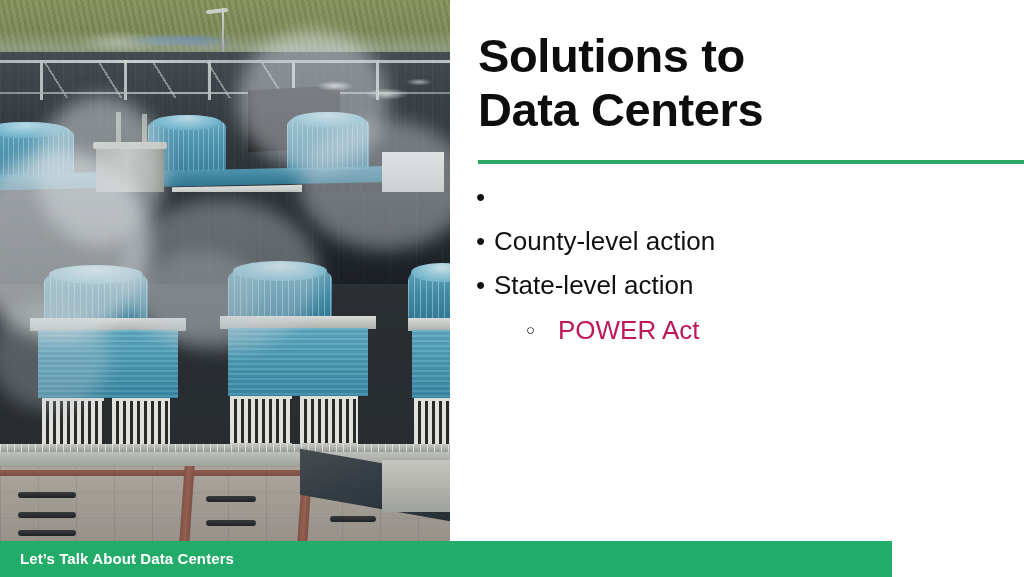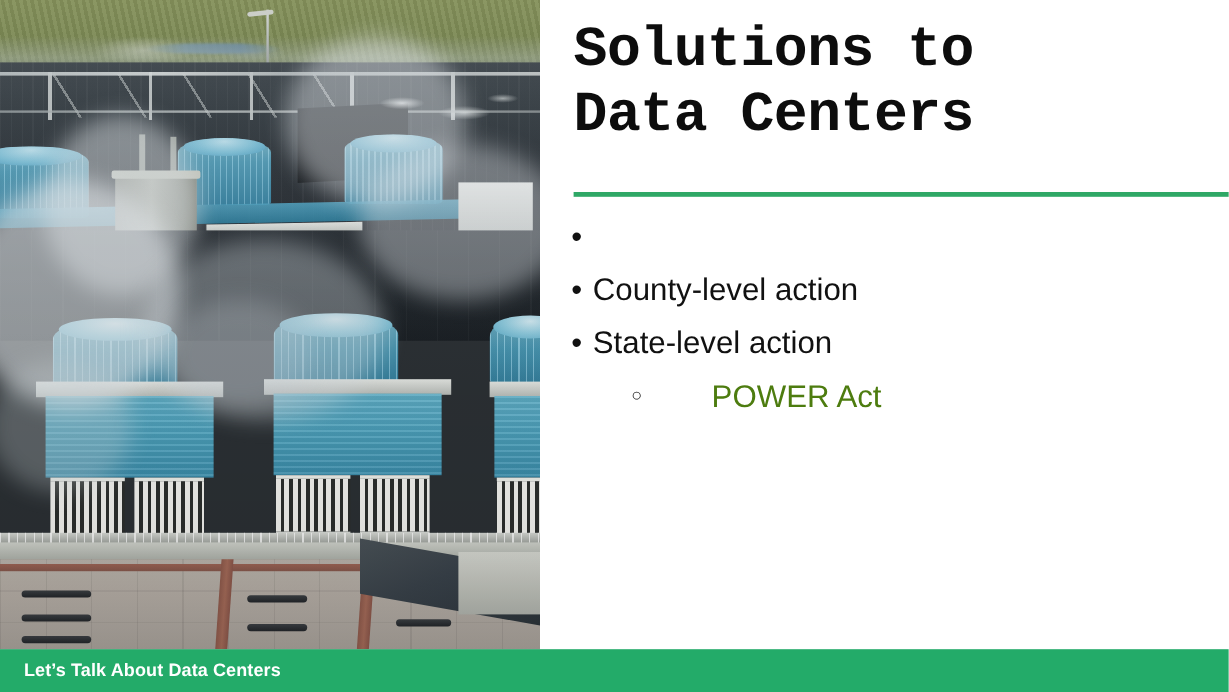--- a/index.html
+++ b/index.html
@@ -291,29 +291,28 @@
     position: absolute;
     left: 450px;
     top: 0;
     width: 574px;
     height: 541px;
     background: #ffffff;
   }
   #title {
     position: absolute;
     left: 28px;
-    top: 16px;
+    top: 29px;
     width: 528px;
     font-size: 47px;
     font-weight: bold;
     line-height: 1.14;
     color: #0d0d0d;
     letter-spacing: -0.4px;
     white-space: pre-line;
-    font-family: Liberation Mono, monospace;
   }
   #title-rule {
     position: absolute;
     left: 28px;
     top: 160px;
     width: 546px;
     height: 4px;
     background: #2fa866;
   }
   #bullets {
@@ -349,30 +348,29 @@
   .sub-mark {
     width: 32px;
     flex: none;
     font-size: 15px;
     line-height: 36px;
     color: #111111;
   }
   .sub-text {
     font-size: 26px;
     line-height: 36px;
-    color: #4d7c0f;
-    margin-left: 35px;
+    color: #be185d;
   }
 
   
   #footer {
     position: absolute;
     left: 0;
     top: 541px;
-    width: 1024px;
+    width: 892px;
     height: 36px;
     background: #23ab69;
   }
   #footer-text {
     position: absolute;
     left: 20px;
     top: 9px;
     font-size: 15px;
     font-weight: bold;
     color: #ffffff;

